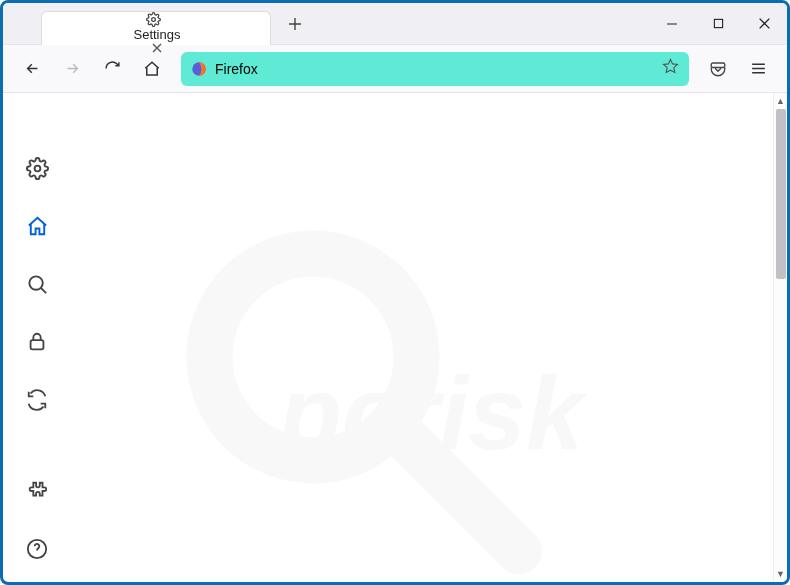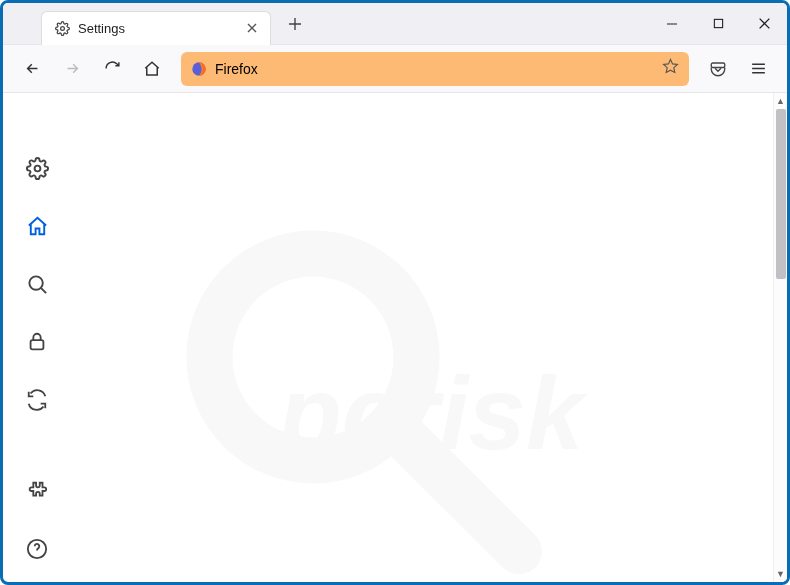--- a/index.html
+++ b/index.html
@@ -1,33 +1,33 @@
 <!DOCTYPE html>
 <html><head>
 <meta charset="utf-8">
 <style>
   * { margin: 0; padding: 0; box-sizing: border-box; font-family: "Segoe UI", Arial, sans-serif; }
   body { width: 790px; height: 585px; background: #fff; border: 3px solid #0a6cb3; border-radius: 8px; overflow: hidden; position: relative; }
   .window { width: 100%; height: 100%; display: flex; flex-direction: column; position: relative; }
 
   
   .titlebar { height: 42px; display: flex; align-items: center; background: #f0f0f4; border-bottom: 1px solid #e5e5ea; }
-  .tab { margin-left: 38px; display: flex; align-items: center; background: #fff; height: 34px; padding: 0 10px 0 12px; border-top-left-radius: 6px; border-top-right-radius: 6px; min-width: 230px; border: 1px solid #ddd; border-bottom: none; position: relative; bottom: -4px; }
+  .tab { margin-left: 38px; display: flex; align-items: center; background: #fff; height: 34px; padding: 0 10px 0 12px; border-top-left-radius: 6px; border-top-right-radius: 6px; min-width: 230px; border: 1px solid #ddd; border-bottom: none; position: relative; bottom: -4px; flex-direction: column; }
   .tab-icon { width: 16px; height: 16px; margin-right: 8px; display: flex; align-items: center; justify-content: center; }
   .tab-title { font-size: 13px; color: #222; flex: 1; }
   .tab-close { width: 16px; height: 16px; display: flex; align-items: center; justify-content: center; color: #555; }
   .newtab { margin-left: 10px; width: 28px; height: 28px; display:flex; align-items:center; justify-content:center; color:#444; }
   .wincontrols { margin-left: auto; display:flex; }
   .winbtn { width: 46px; height: 42px; display:flex; align-items:center; justify-content:center; color:#222; }
 
   
   .toolbar { height: 48px; display:flex; align-items:center; padding: 0 12px; gap: 6px; background:#f9f9fb; border-bottom:1px solid #e5e5ea; }
   .tbtn { width: 34px; height: 34px; border-radius: 6px; display:flex; align-items:center; justify-content:center; color:#555; }
   .tbtn.disabled { color: #bbb; }
-  .urlbar { flex:1; height: 34px; background:#fdba74; border-radius: 6px; display:flex; align-items:center; padding: 0 10px; gap:8px; margin: 0 6px; }
+  .urlbar { flex:1; height: 34px; background:#5eead4; border-radius: 6px; display:flex; align-items:center; padding: 0 10px; gap:8px; margin: 0 6px; }
   .urlbar .fx-icon { width:16px; height:16px; }
   .urlbar .zone { font-size:14px; color:#000; }
   .urlbar .url { font-size:14px; color:#6a6a6f; }
   .urlbar .star { margin-left:auto; }
   .pocket { width: 34px; height:34px; display:flex; align-items:center; justify-content:center; }
   .burger { width: 34px; height:34px; display:flex; align-items:center; justify-content:center; }
 
   
   .content { flex:1; display:flex; position:relative; overflow:hidden; }
   .sidebar { width: 68px; padding-top: 60px; display:flex; flex-direction:column; align-items:center; gap: 28px; }

